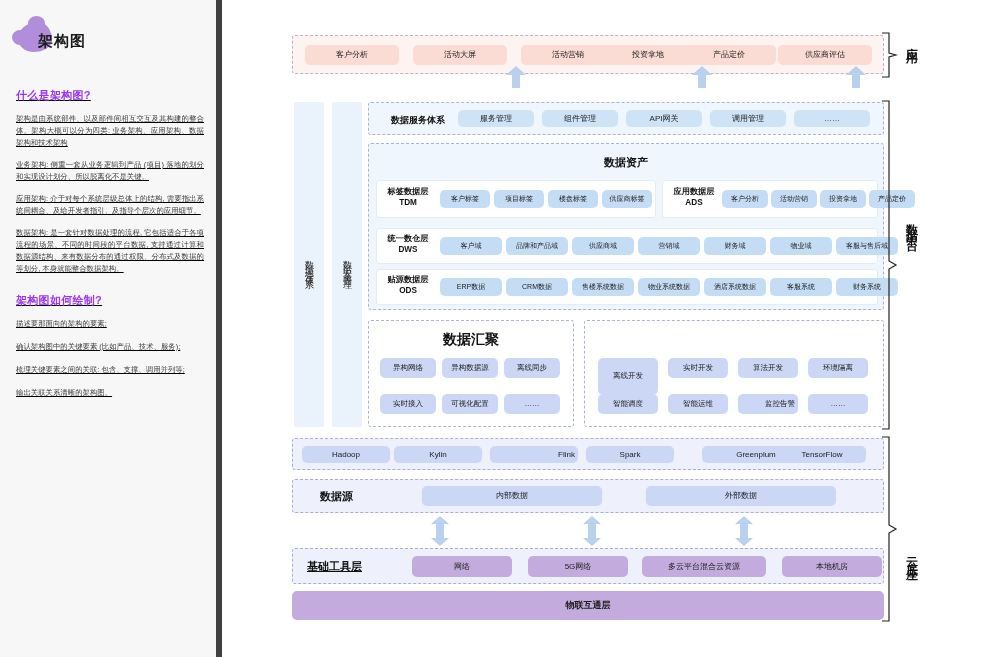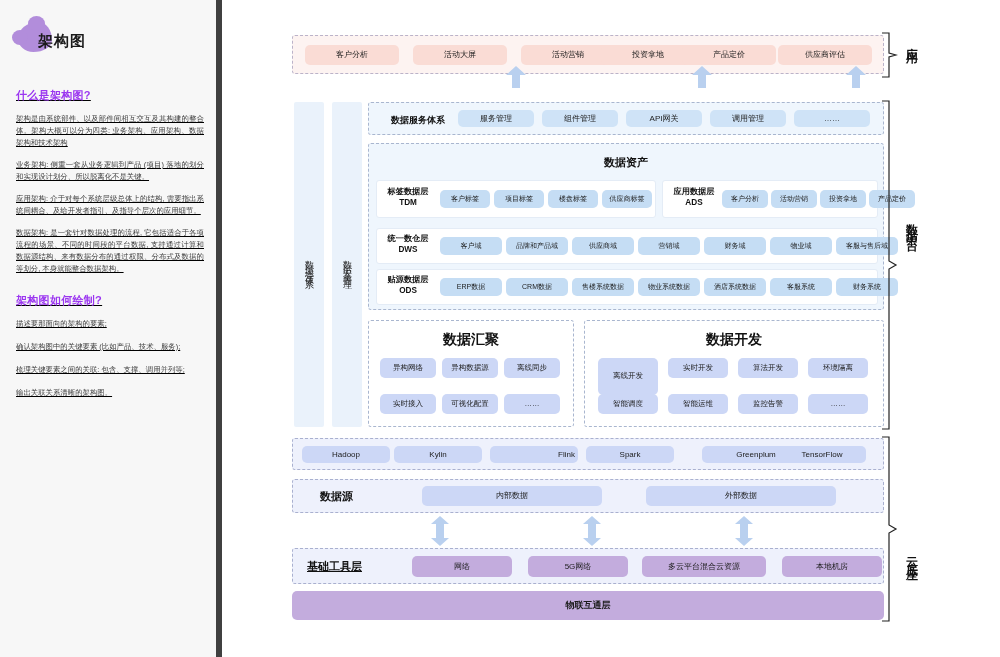--- a/index.html
+++ b/index.html
@@ -298,40 +298,39 @@
           <span>实时接入</span>
         </div>
       <div class="chip chip-lav abs" style="left:220px; top:394px; width:56px; height:20px; font-size:7.5px;">
           <span>可视化配置</span>
         </div>
       <div class="chip chip-lav abs" style="left:282px; top:394px; width:56px; height:20px; font-size:7.5px;">
           <span>……</span>
         </div>
 
       <div class="dash-box whitebg" style="left:362px; top:320px; width:300px; height:107px;"></div>
-      <div class="grp-title" style="left:362px; top:331px; width:300px;">数据开发</div>
       <div class="chip chip-lav abs" style="left:376px; top:358px; width:60px; height:37px; font-size:7.5px;">
           <span>离线开发</span>
         </div>
       <div class="chip chip-lav abs" style="left:446px; top:358px; width:60px; height:20px; font-size:7.5px;">
           <span>实时开发</span>
         </div>
       <div class="chip chip-lav abs" style="left:516px; top:358px; width:60px; height:20px; font-size:7.5px;">
           <span>算法开发</span>
         </div>
       <div class="chip chip-lav abs" style="left:586px; top:358px; width:60px; height:20px; font-size:7.5px;">
           <span>环境隔离</span>
         </div>
       <div class="chip chip-lav abs" style="left:376px; top:394px; width:60px; height:20px; font-size:7.5px;">
           <span>智能调度</span>
         </div>
       <div class="chip chip-lav abs" style="left:446px; top:394px; width:60px; height:20px; font-size:7.5px;">
           <span>智能运维</span>
         </div>
-      <div class="chip chip-lav abs" style="left:516px; top:394px; width:60px; height:20px; font-size:7.5px;">
+      <div class="chip chip-lav abs" style="left:516px; top:394px; width:60px; height:20px; font-size:7.5px;justify-content:flex-end;">
           <span>监控告警</span>
         </div>
       <div class="chip chip-lav abs" style="left:586px; top:394px; width:60px; height:20px; font-size:7.5px;">
           <span>……</span>
         </div>
 
       <div class="dash-box lavbg" style="left:70px; top:438px; width:592px; height:32px;"></div>
       <div class="chip chip-lav abs" style="left:80px; top:446px; width:88px; height:17px;">
           <span>Hadoop</span>
         </div>

